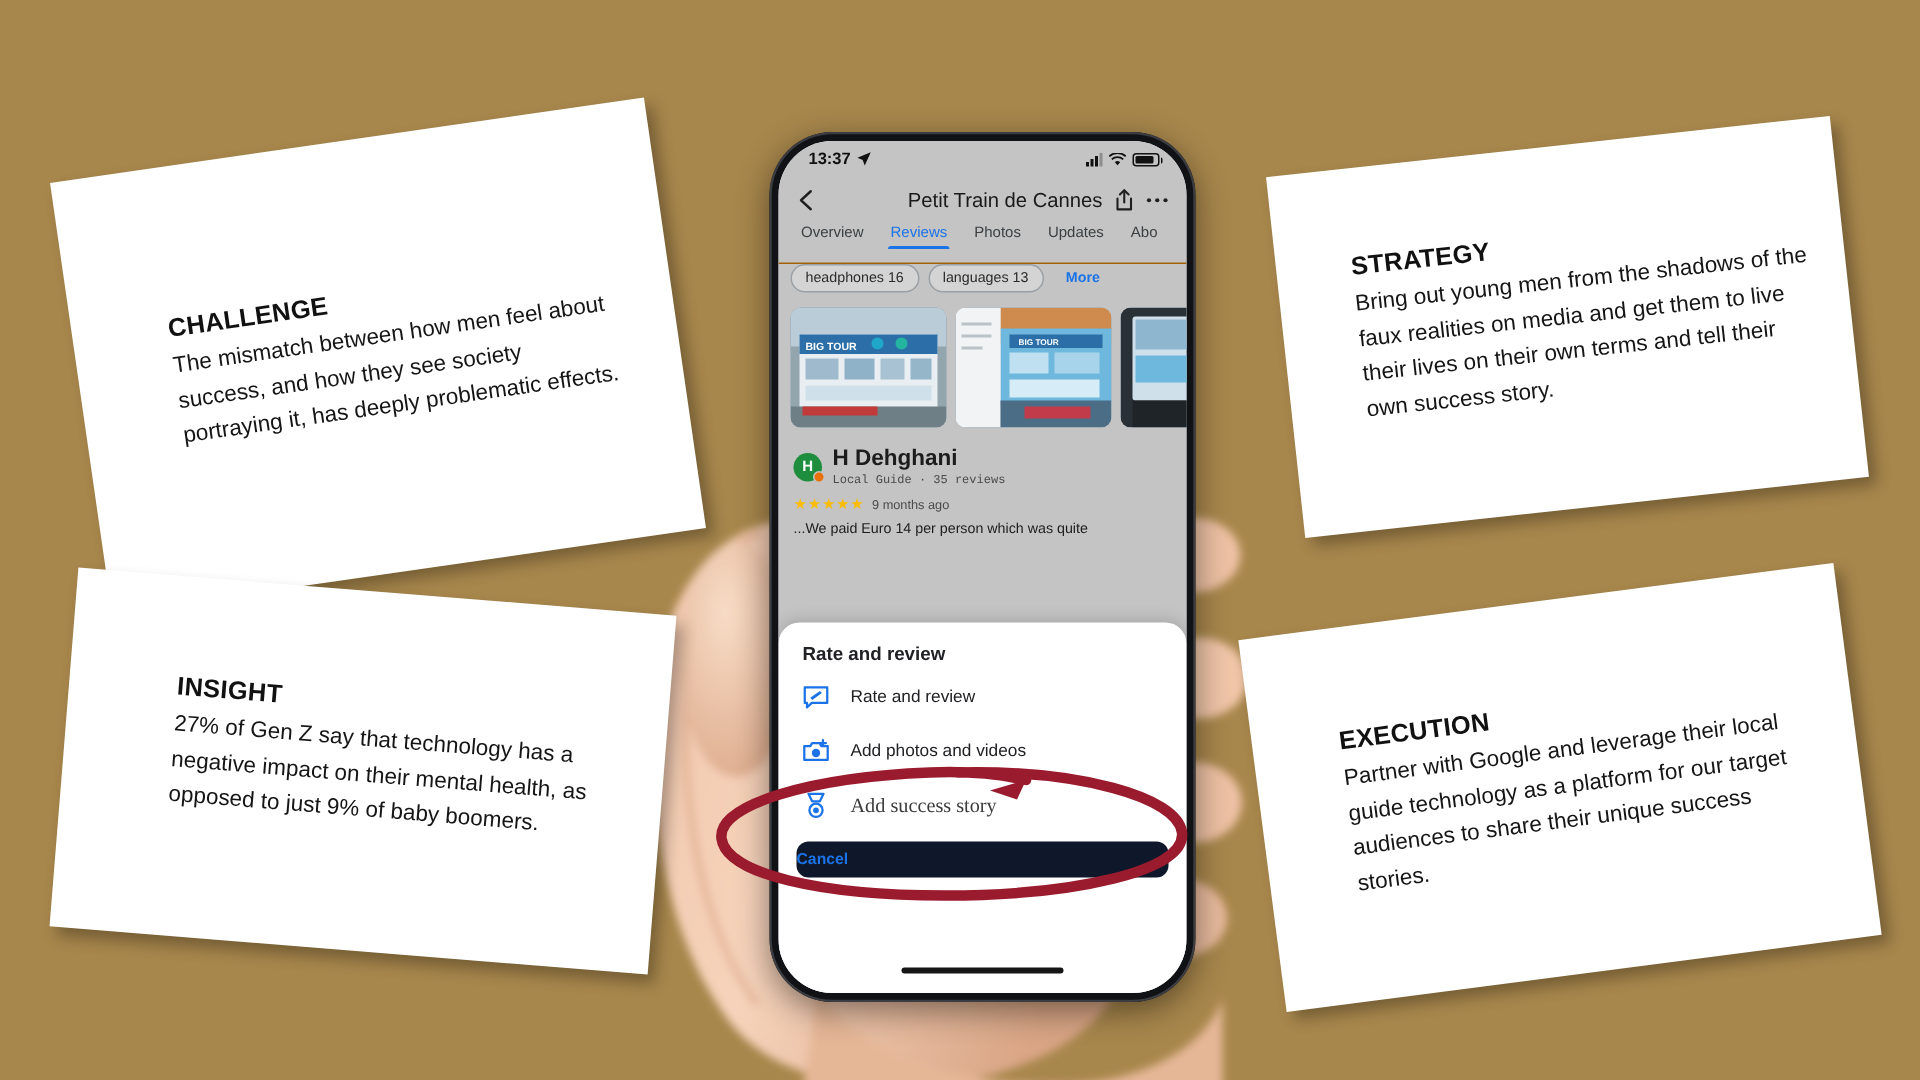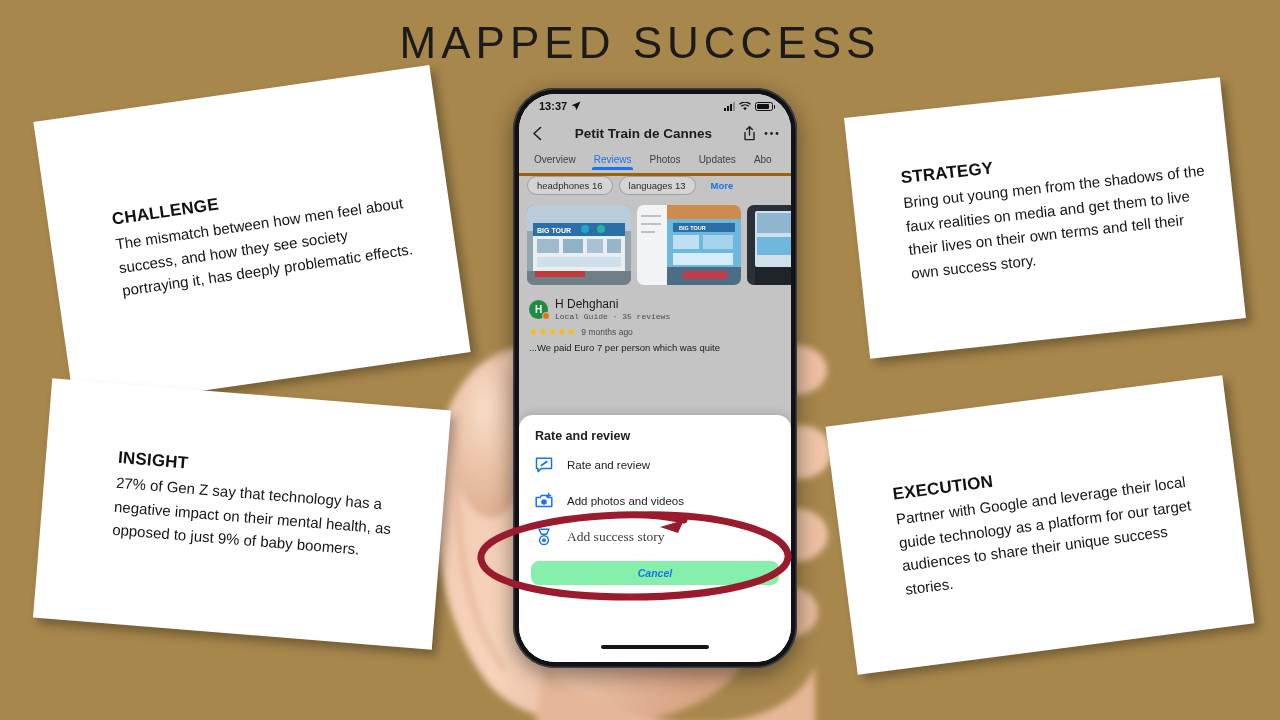--- a/index.html
+++ b/index.html
@@ -164,35 +164,35 @@
   .battery i { position:absolute; left:1px; top:1px; bottom:1px; width: 12px; background:#111; border-radius:1px; }
 
   .app-header {
     height: 34px;
     display: flex; align-items: center;
     padding: 0 12px;
     gap: 8px;
   }
   .hdr-title {
     flex: 1;
-    text-align: center;
+    text-align: right;
     font-size: 13.5px;
     color: #1a1a1a;
-    font-weight: 700;
+    font-weight: 400;
     white-space: nowrap;
   }
   .hdr-icon { color: #1f1f1f; display:flex; align-items:center; justify-content:center; }
 
   .tabbar {
     display: flex;
-    align-items: center;
+    align-items: flex-start;
     gap: 0;
     height: 26px;
     padding: 0 6px;
-    border-bottom: 3px solid #a16207;
+    border-bottom: 1px solid #a16207;
     overflow: hidden;
   }
   .tab {
     flex: 0 0 auto;
     font-size: 10px;
     color: #3c4043;
     padding: 0 9px 5px 9px;
     white-space: nowrap;
   }
   .tab.active { color: #1a73e8; font-weight: normal; position: relative; }
@@ -240,21 +240,21 @@
     background: #1e8e3e; color: #fff;
     display: flex; align-items: center; justify-content: center;
     font-size: 10px; font-weight: bold;
     position: relative; flex: 0 0 auto;
   }
   .avatar .badge {
     position: absolute; right: -2px; bottom: -1px;
     width: 8px; height: 8px; border-radius: 50%;
     background: #e8710a; border: 1.2px solid #c4c4c4;
   }
-  .rev-name { font-size: 12px; font-weight: normal; color: #1c1c1c; line-height: 1.25; }
+  .rev-name { font-size: 15px; font-weight: bold; color: #1c1c1c; line-height: 1.25; }
   .rev-sub { font-size: 8px; color: #4a4a4a; line-height: 1.25; font-family: Liberation Mono, monospace; }
   .rev-stars { display:flex; align-items:center; gap: 5px; margin-top: 4px; }
   .stars { color: #fbbc04; font-size: 10px; letter-spacing: 0.5px; }
   .rev-age { font-size: 8.5px; color: #4a4a4a; }
   .rev-text { font-size: 9.5px; color: #1c1c1c; margin-top: 5px; }
 
   
   .sheet {
     position: absolute;
     left: 0; right: 0; bottom: 0;
@@ -276,24 +276,24 @@
   }
   .sheet-row .label { font-size: 11.5px; color: #202124; }
   .sheet-row.success .label {
     font-family: "Liberation Serif", serif;
     font-size: 13.5px;
     color: #3b3b3b;
   }
   .sheet-icon { width: 18px; height: 18px; flex: 0 0 auto; color: #1a73e8; display:flex; align-items:center; justify-content:center;}
   .cancel-wrap {
     margin: 6px 12px 0 12px;
-    background: #86efac;
+    background: #0f172a;
     border-radius: 8px;
     height: 24px;
-    display: flex; align-items: center; justify-content: center; font-style: italic;
+    display: flex; align-items: center; justify-content: flex-start;
   }
   .cancel-label { color: #1a73e8; font-size: 10.5px; font-weight: bold; }
 
   .home-indicator {
     position: absolute;
     left: 50%; transform: translateX(-50%);
     bottom: 13px;
     width: 108px; height: 4px;
     background: #151515;
     border-radius: 3px;
@@ -306,21 +306,20 @@
     width: 330px; height: 100px;
     z-index: 9;
     pointer-events: none;
   }
 </style>
 </head>
 <body style="background: rgb(168, 135, 76);">
 
 <div id="stage" style="background: rgb(168, 135, 76);">
 
-  <div class="page-title">MAPPED SUCCESS</div>
 
   <div class="card" id="card-challenge">
     <div class="card-inner">
       <div class="card-title">CHALLENGE</div>
       <div class="card-body">The mismatch between how men feel about success, and how they see society portraying it, has deeply problematic effects.</div>
     </div>
   </div>
 
   <div class="card" id="card-insight">
     <div class="card-inner">
@@ -493,21 +492,21 @@
             </span>
             <span>
               <span class="rev-name" style="display:block">H Dehghani</span>
               <span class="rev-sub" style="display:block">Local Guide · 35 reviews</span>
             </span>
           </div>
           <div class="rev-stars">
             <span class="stars">★★★★★</span>
             <span class="rev-age">9 months ago</span>
           </div>
-          <div class="rev-text">...We paid Euro 7 per person which was quite</div>
+          <div class="rev-text">...We paid Euro 14 per person which was quite</div>
         </div>
       </div>
 
       <div class="sheet">
         <div class="sheet-title">Rate and review</div>
 
         <div class="sheet-row">
           <span class="sheet-icon">
             <svg width="18" height="18" viewBox="0 0 18 18">
               <path d="M1.5 2.2 H16.5 V12.6 H6.2 L3 15.6 V12.6 H1.5 Z" fill="none" stroke="#1a73e8" stroke-width="1.5" stroke-linejoin="round"></path>

